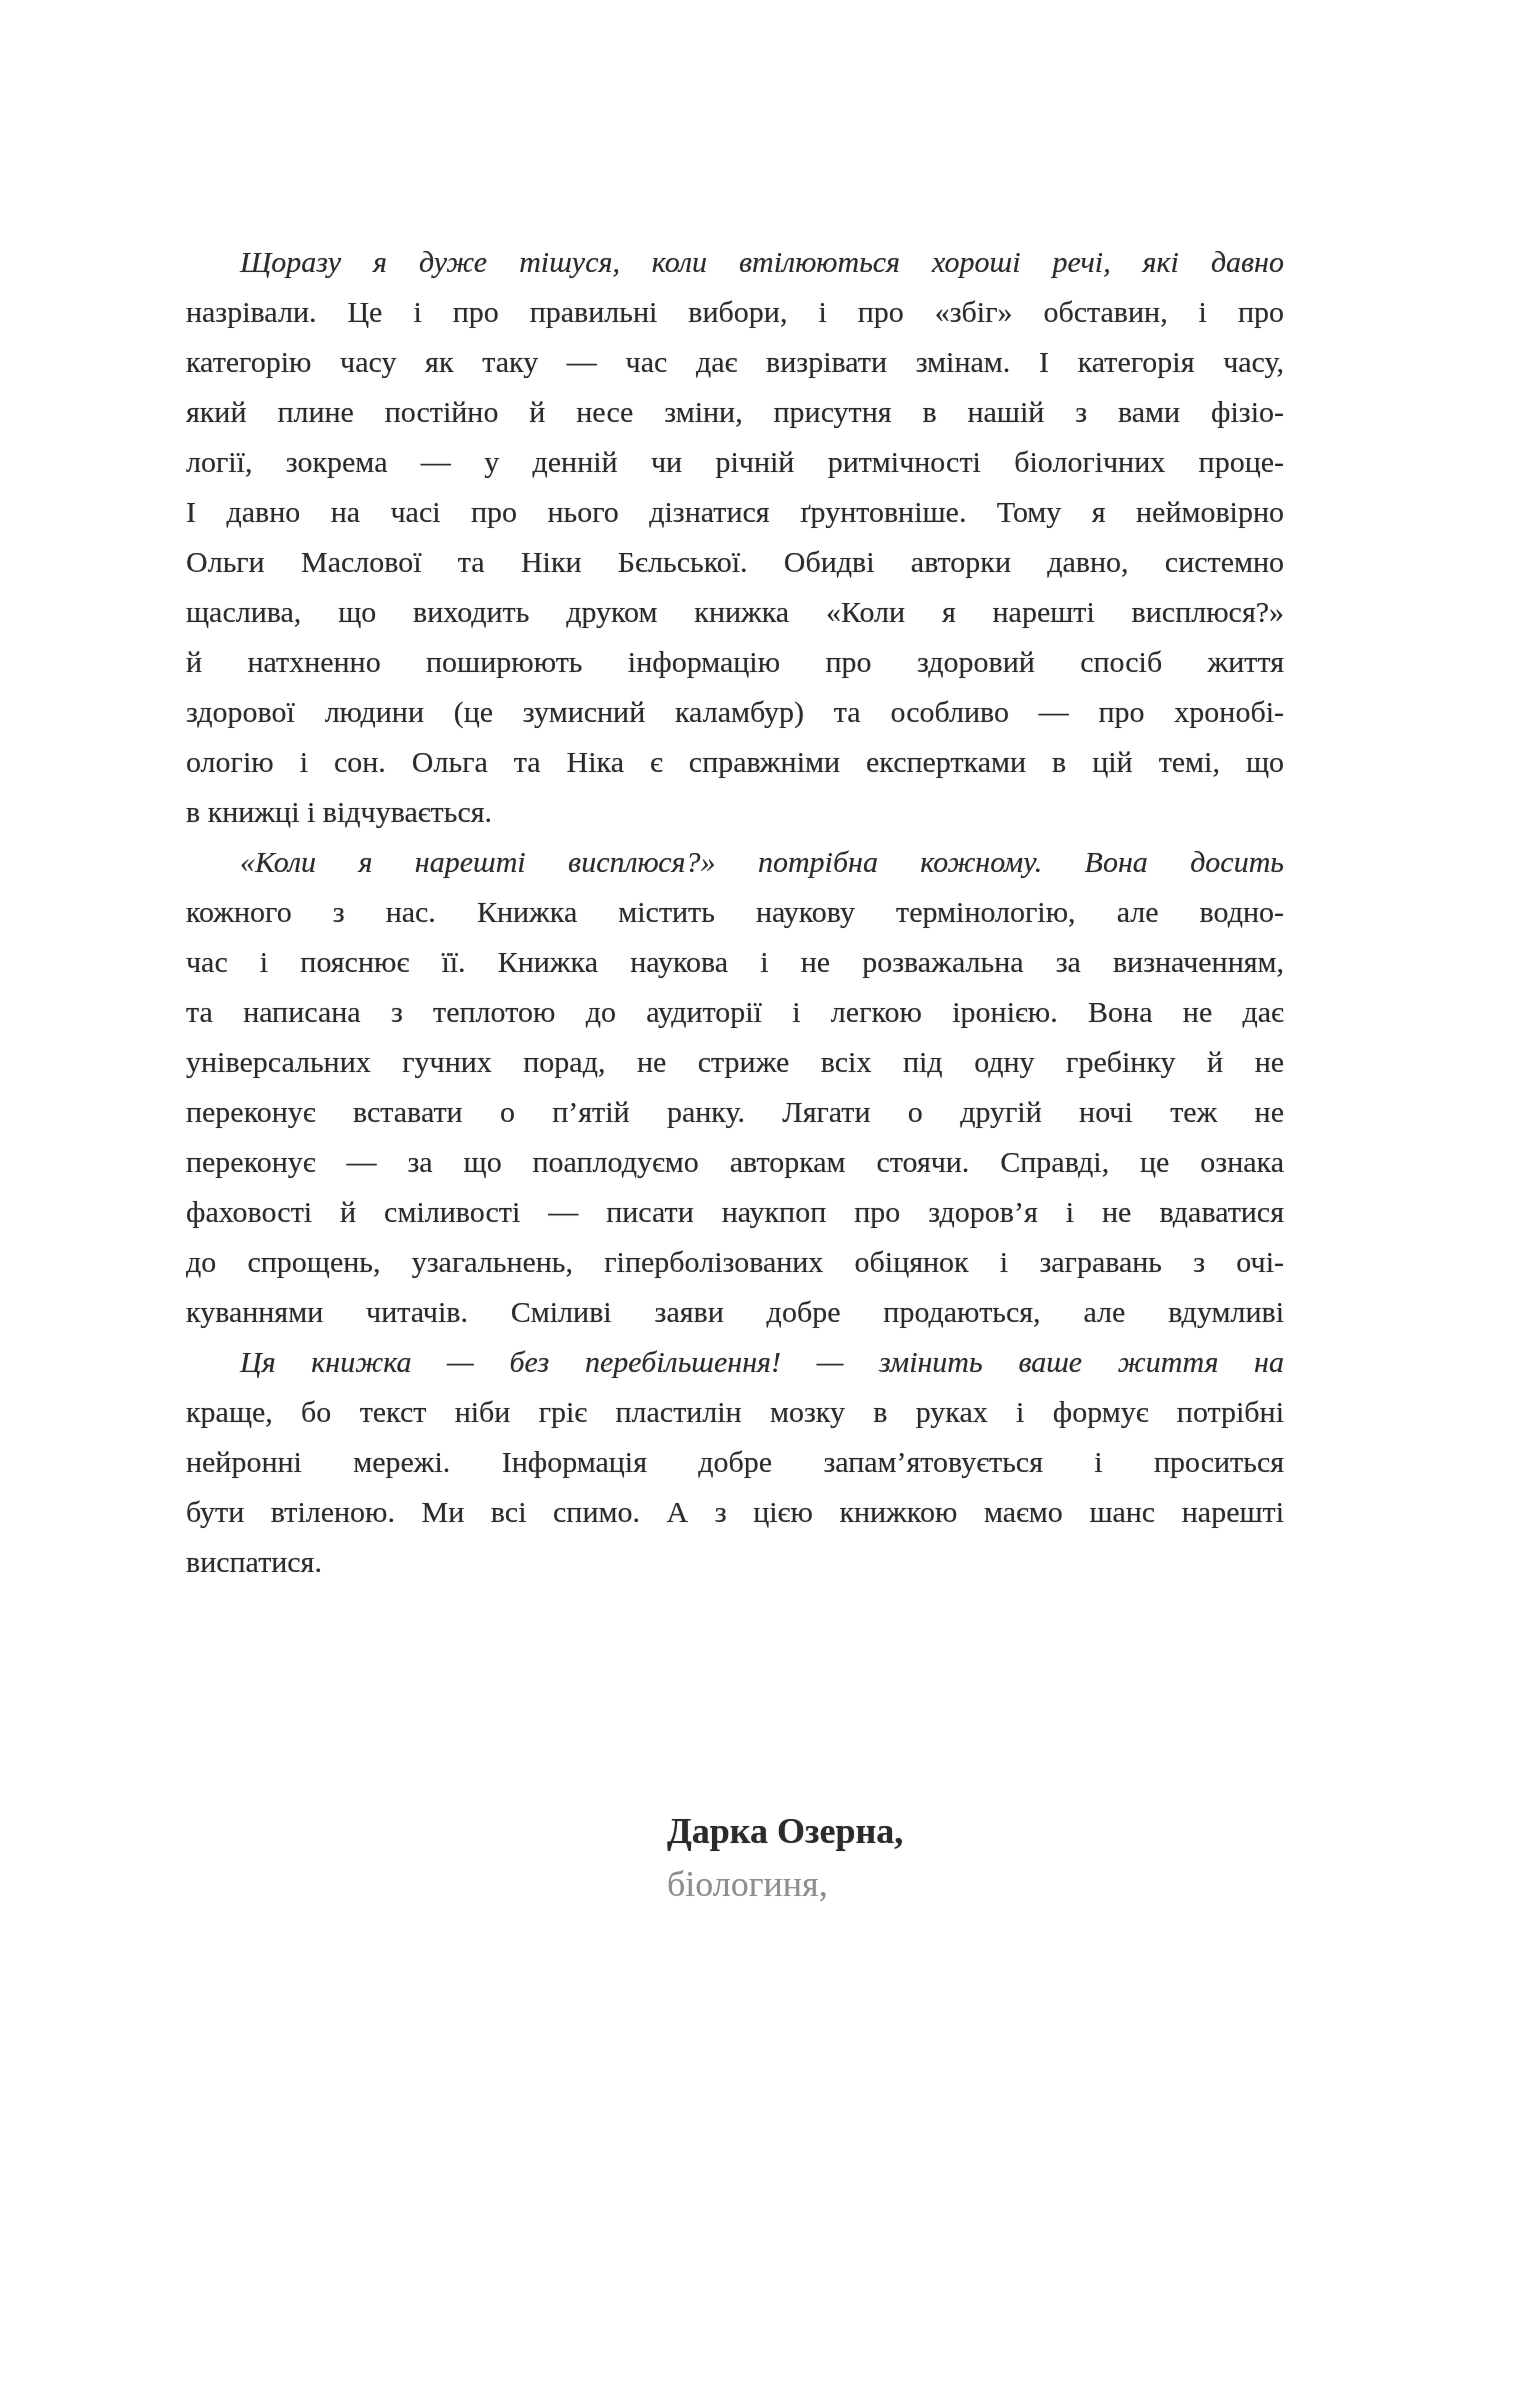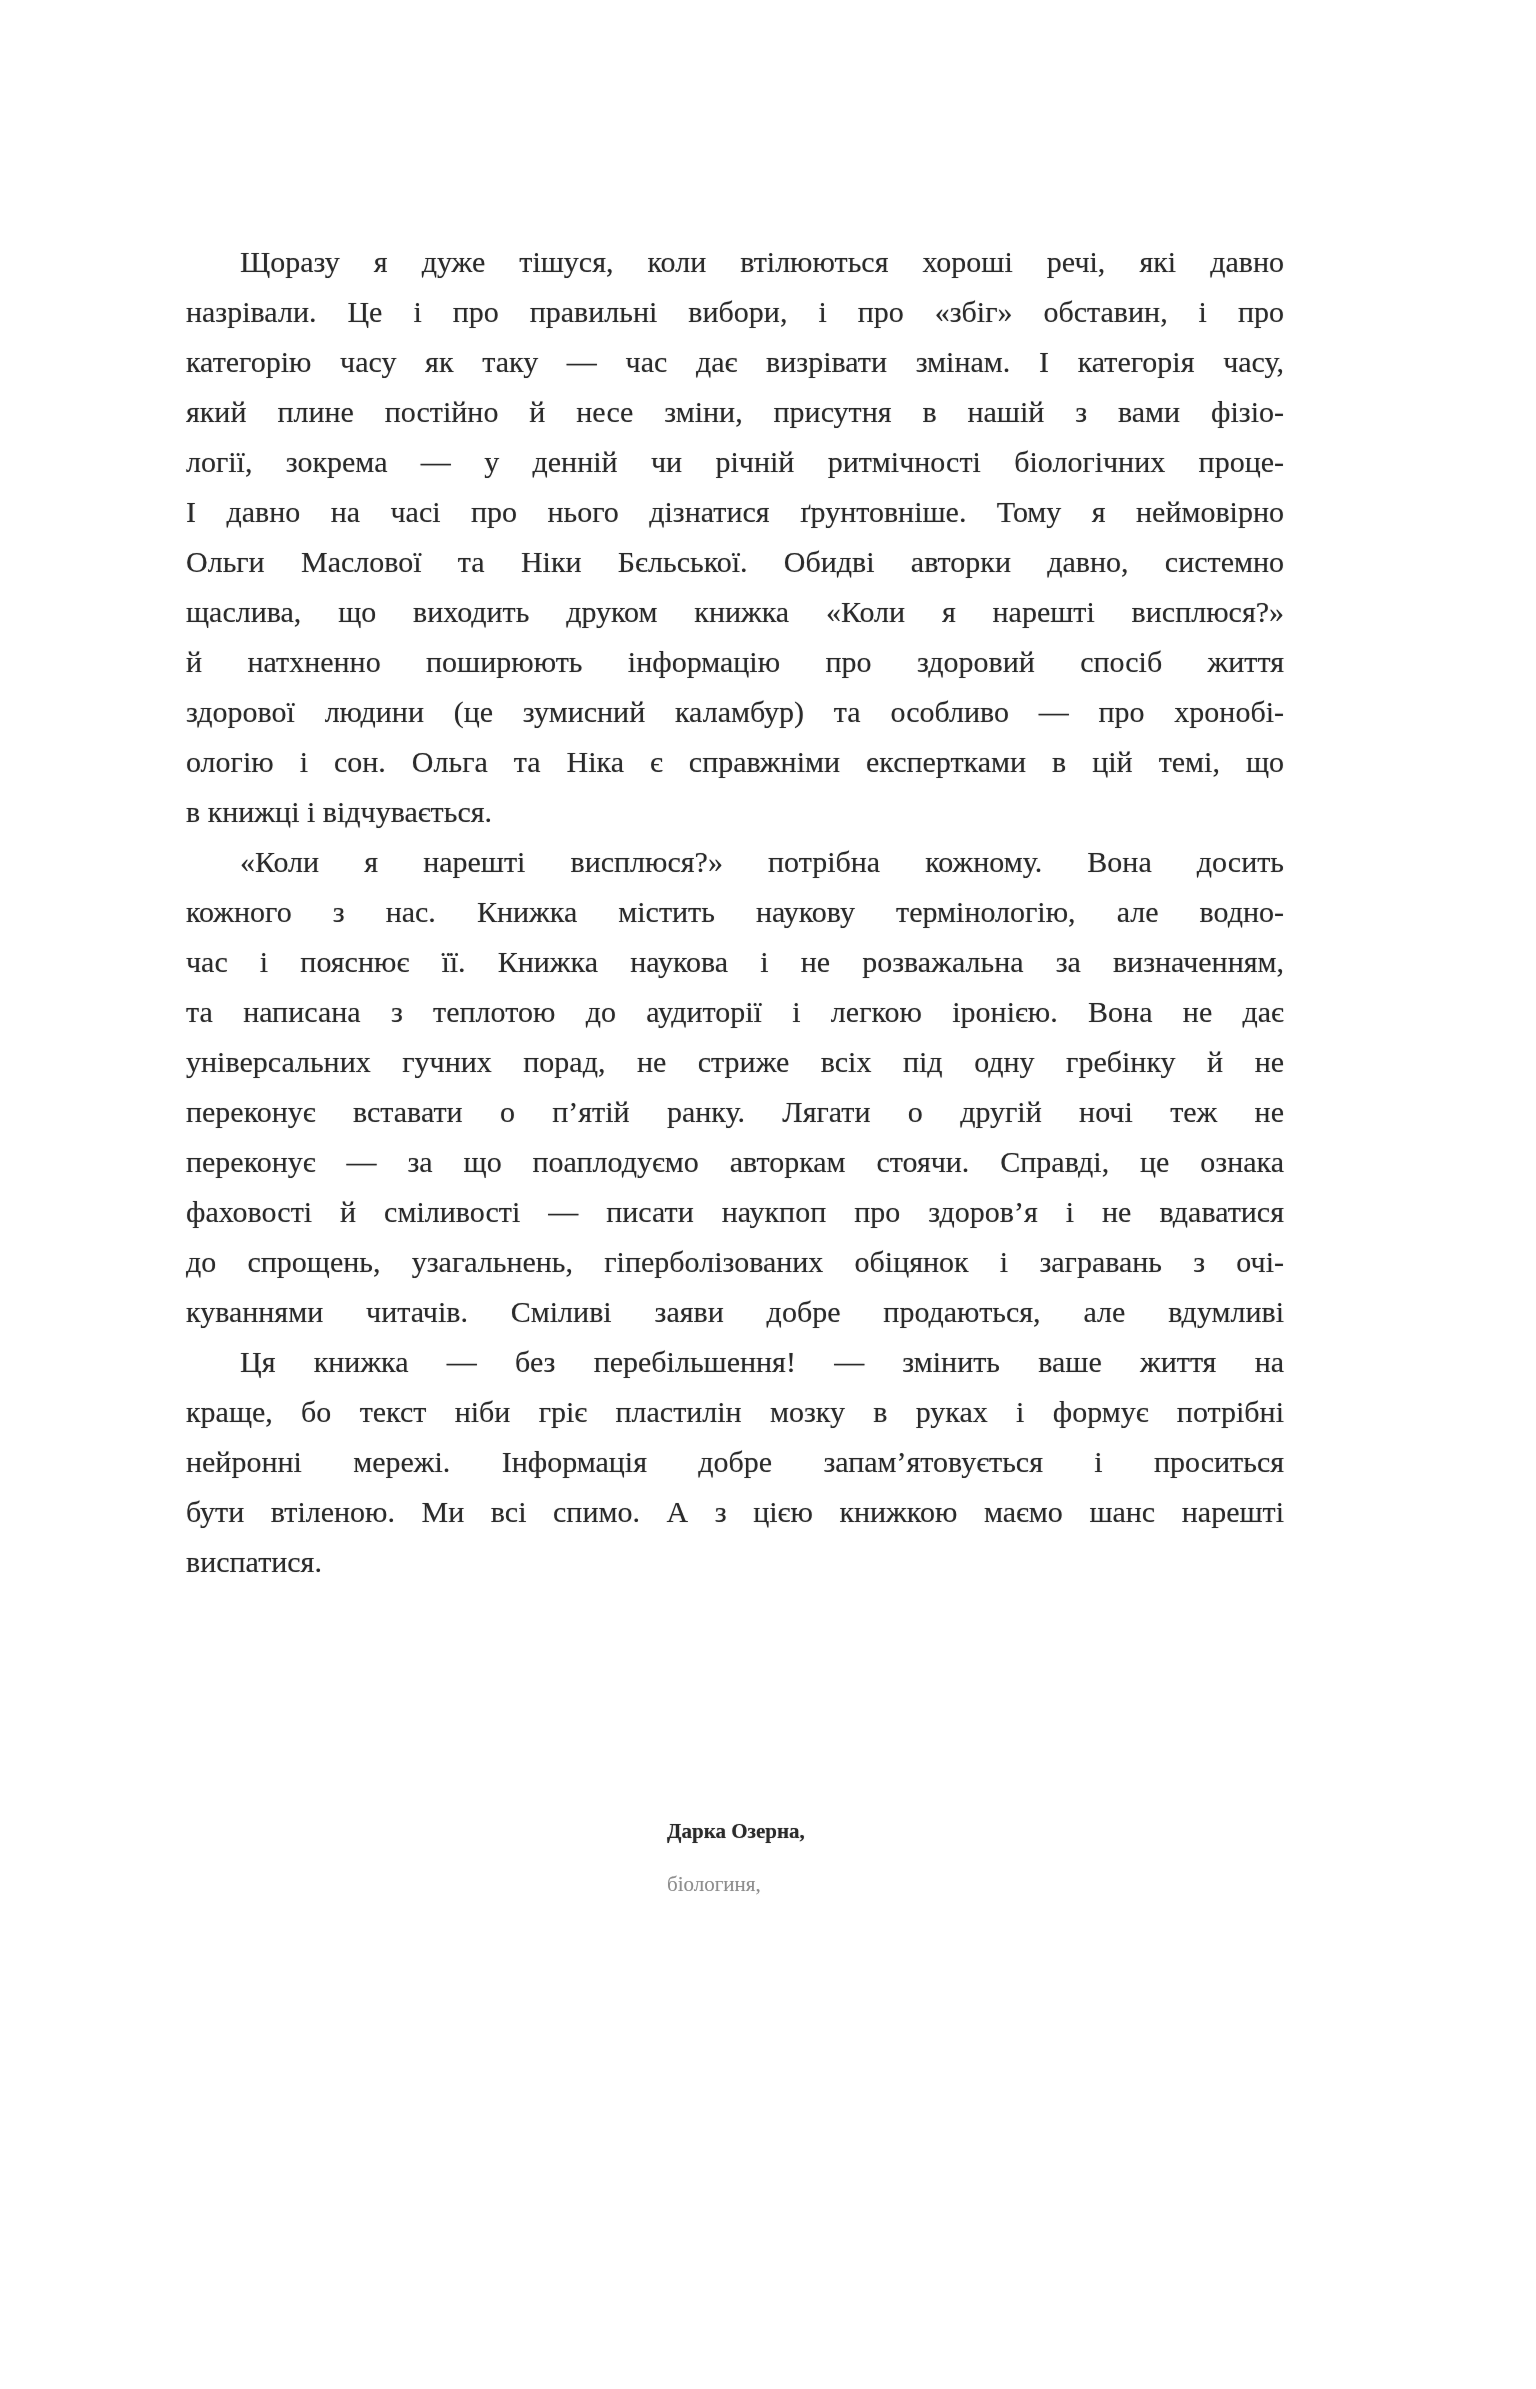--- a/index.html
+++ b/index.html
@@ -33,27 +33,28 @@
   .line {
     text-align: justify;
     text-align-last: justify;
     white-space: normal;
   }
   .line.para-last {
     text-align-last: left;
   }
   .line.para-first {
     text-indent: 54px;
+    font-style: italic;
   }
   .signature {
     position: absolute;
     left: 667px;
     top: 1805px;
     width: 656px;
-    font-size: 21px;
+    font-size: 36px;
     line-height: 53px;
     text-align: left;
   }
   .sig-name {
     font-weight: 700;
     color: #2b2b2b;
     text-shadow: 0 0 1px rgba(45,45,45,0.45);
   }
   .sig-title {
     color: #8e8e8e;

